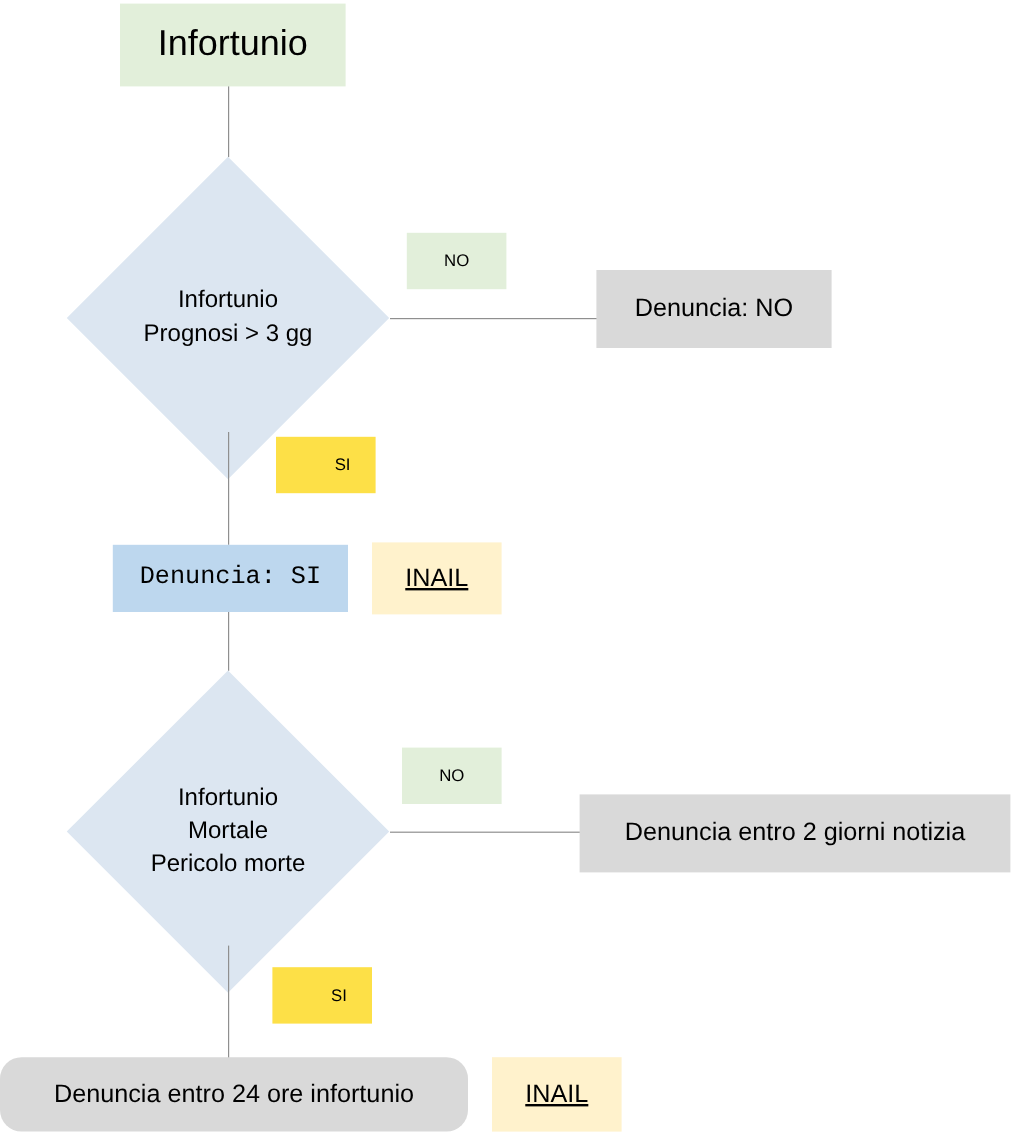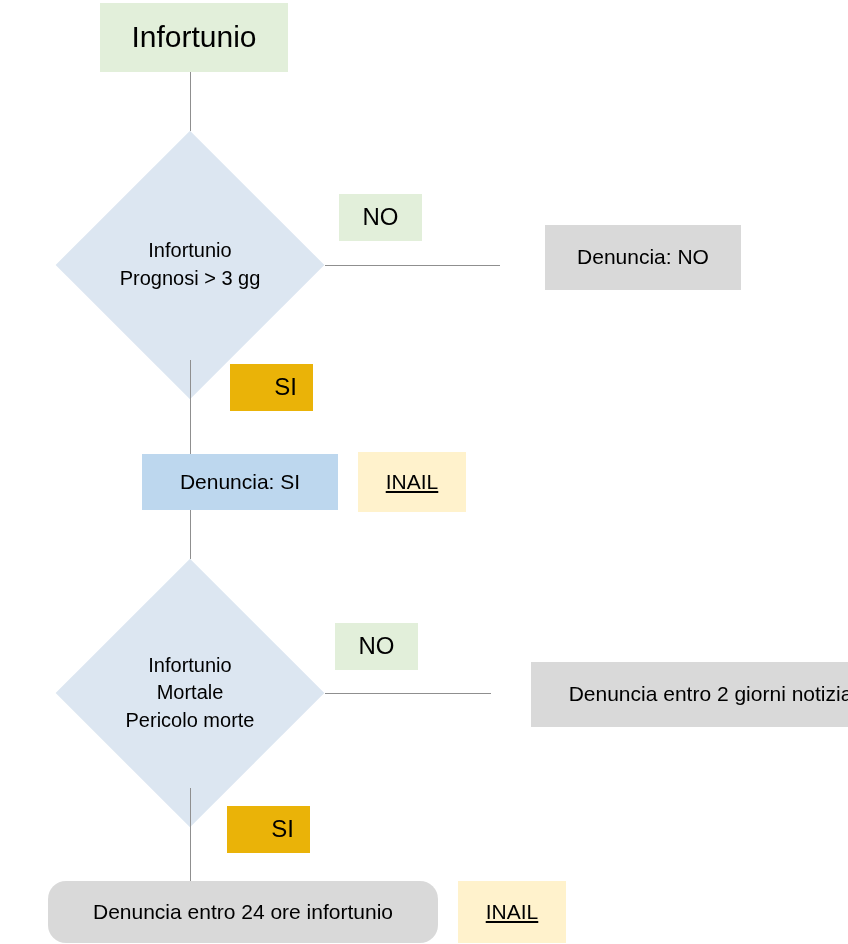--- a/index.html
+++ b/index.html
@@ -26,22 +26,22 @@
     align-items: center;
     justify-content: center;
     text-align: center;
     line-height: 1.28;
     color: #000000;
     white-space: pre-line;
   }
   
   .box-green   { background: #e2efda; }
   .box-gray    { background: #d9d9d9; }
-  .box-blue    { background: #bdd7ee; }
-  .box-peach   { background: #eab308; padding-left: 28px; }
+  .box-blue    { background: #bdd7ee; font-family: Liberation Mono, monospace; }
+  .box-peach   { background: #fde047; padding-left: 28px; }
   .box-yellow  { background: #fff2cc; text-decoration: underline; }
 
   .diamond {
     position: absolute;
     background: #dce6f1;
     transform: rotate(45deg);
     box-sizing: border-box;
   }
   .diamond-label {
     position: absolute;
@@ -59,23 +59,23 @@
     width: 1px;
     background: #8f8f8f;
   }
   .conn-h {
     position: absolute;
     height: 1px;
     background: #8f8f8f;
   }
   
   .t-title    { font-size: 30px; }
-  .t-node     { font-size: 21px; margin-left: 48px; }
+  .t-node     { font-size: 21px; }
   .t-diamond  { font-size: 20px; }
-  .t-tag      { font-size: 24px; }
+  .t-tag      { font-size: 14px; }
 </style>
 </head>
 <body>
 
 <div id="canvas">
 
   <div class="node box-green t-title" style="left:100px; top:3px; width:188px; height:69px;">Infortunio</div>
 
   <div class="conn-v" style="left:190px; top:72px; height:59px;"></div>
 

